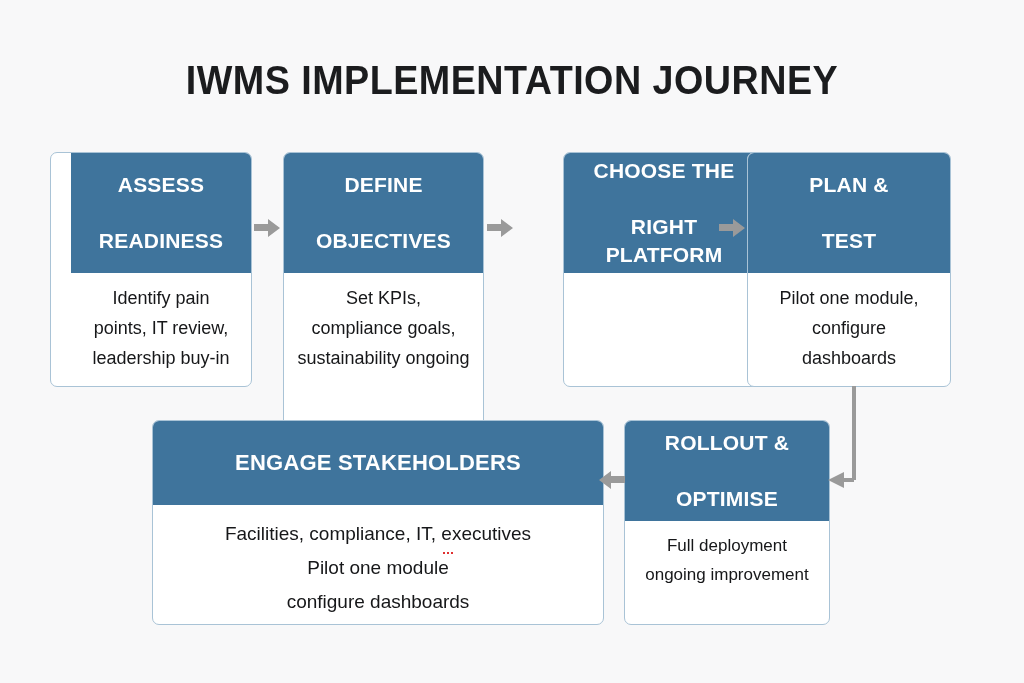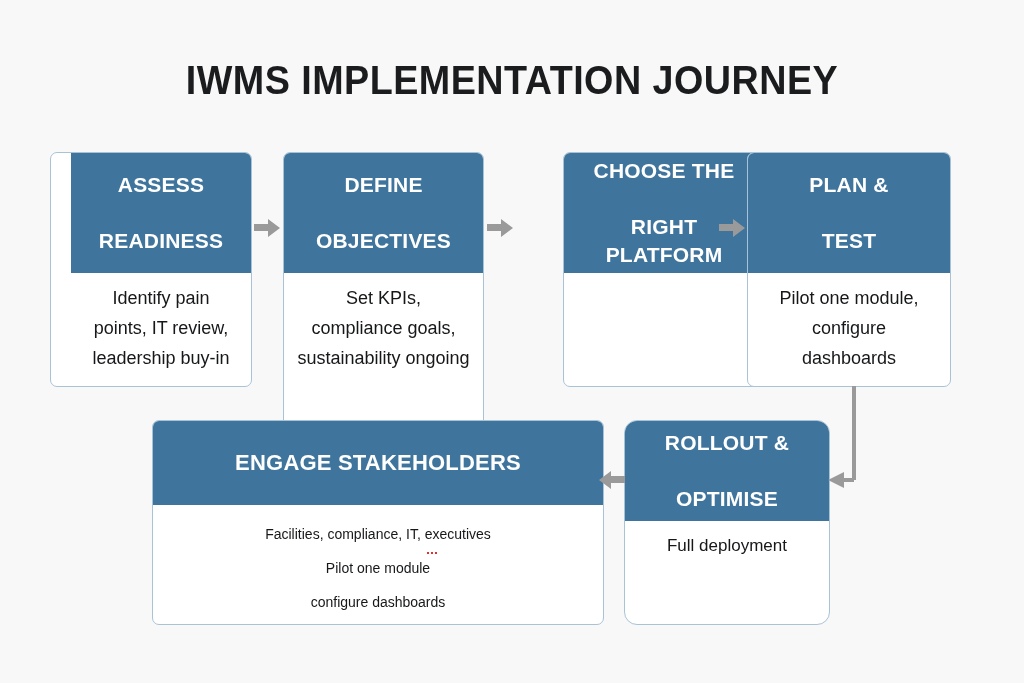--- a/index.html
+++ b/index.html
@@ -99,23 +99,23 @@
   #card-choose   { left: 515px; top: 152px; width: 202px; height: 235px; margin-left: 48px; }
   #card-plan     { left: 747px; top: 152px; width: 204px; height: 235px; }
 
   #card-assess .card-header,
   #card-define .card-header,
   #card-choose .card-header,
   #card-plan   .card-header { height: 120px; }
 
   #card-engage  { left: 152px; top: 420px; width: 452px; height: 205px; }
   #card-engage .card-header { height: 84px; font-size: 22px; }
-  #card-engage .card-body   { font-size: 14px; line-height: 34px; padding-top: 12px; }
-
-  #card-rollout { left: 624px; top: 420px; width: 206px; height: 205px; border-radius: 13px; }
+  #card-engage .card-body   { font-size: 19px; line-height: 34px; padding-top: 12px; }
+
+  #card-rollout { left: 624px; top: 420px; width: 206px; height: 205px; }
   #card-rollout .card-header { height: 100px; }
   #card-rollout .card-body   { font-size: 17px; line-height: 29px; padding-top: 10px; }
 
   
   .arrow-h {
     position: absolute;
     width: 30px;
     height: 22px;
   }
   #arrow-1 { left: 252px; top: 217px; }
@@ -202,20 +202,21 @@
 
   <div class="card" id="card-rollout">
     <div class="card-header">
       <span>
         <span class="hline">ROLLOUT &amp;</span><br>
         <span class="hline">OPTIMISE</span>
       </span>
     </div>
     <div class="card-body">
       <span class="bline">Full deployment</span>
+      <span class="bline">ongoing improvement</span>
     </div>
   </div>
 
   <svg class="arrow-h" id="arrow-1" viewBox="0 0 30 22">
     <path d="M2,7 L16,7 L16,2 L28,11 L16,20 L16,14 L2,14 Z" fill="#9a9a9a"></path>
   </svg>
   <svg class="arrow-h" id="arrow-2" viewBox="0 0 30 22">
     <path d="M2,7 L16,7 L16,2 L28,11 L16,20 L16,14 L2,14 Z" fill="#9a9a9a"></path>
   </svg>
   <svg class="arrow-h" id="arrow-3" viewBox="0 0 30 22">

